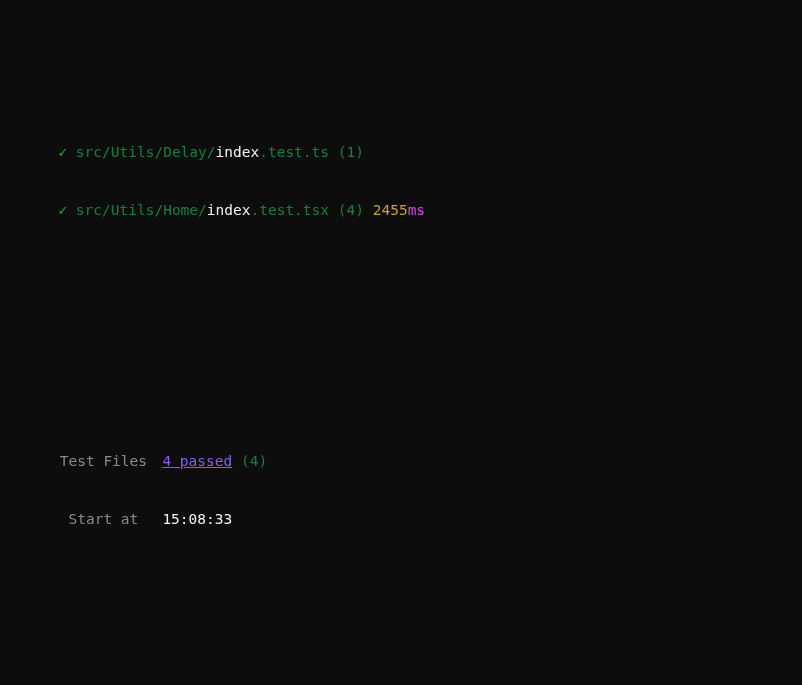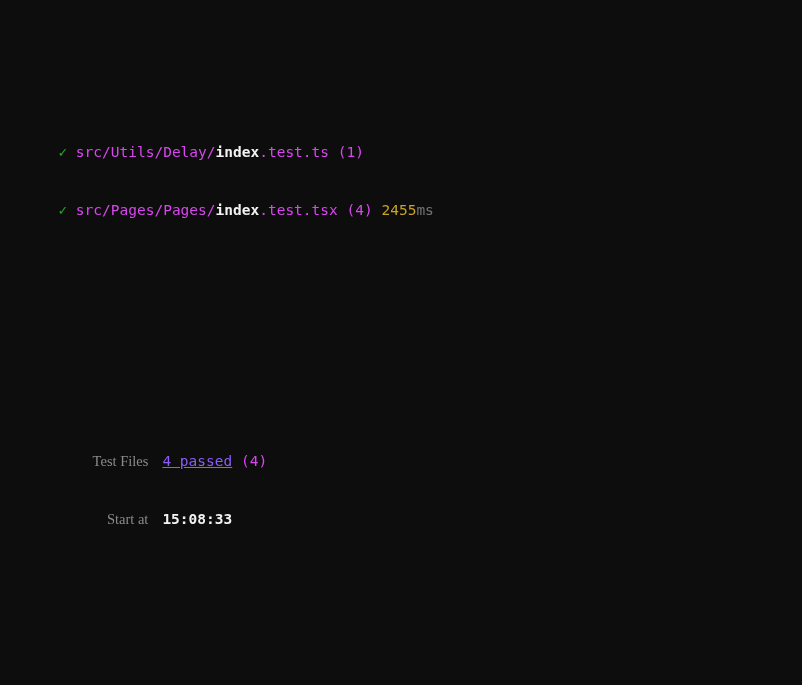--- a/index.html
+++ b/index.html
@@ -17,54 +17,53 @@
     color: #d4d4d4;
     -webkit-font-smoothing: antialiased;
   }
   .term {
     padding: 8px 0 0 0;
     white-space: pre;
   }
   .row { white-space: pre; height: 19.3px; }
 
   
-  .dim     { color: #d946ef; }
-  .bold    { font-weight: bold; color: #f2f2f2; }
+  .dim     { color: #15803d; }
+  .bold    { font-weight: normal; color: #f2f2f2; }
   .green   { color: #8b5cf6; text-decoration: underline; }
   .check   { color: #2aa72a; }
   .yellow  { color: #c9a227; margin-top: 36px; }
-  .yellowd { color: #737373; }
+  .yellowd { color: #d946ef; }
 
   .pad-left { padding-left: 6px; }
 
   
   .summary { padding-left: 6px; }
   .sum-row { white-space: pre; height: 19.3px; }
   .sum-label {
     display: inline-block;
     width: 90px;
-    text-align: right;
+    text-align: center;
     color: #8a8a8a;
-    font-family: Liberation Serif, serif;
   }
   .sum-val { padding-left: 14px; }
   .blank { height: 19.3px; }
 </style>
 </head>
 <body>
 
 <div class="term">
 
   
   <div class="pad-left">
     <div class="row">
       <span class="check">✓</span><span> </span><span class="dim">src/Utils/Delay/</span><span class="bold">index</span><span class="dim">.test.ts</span><span> </span><span class="dim">(1)</span>
     </div>
     <div class="row">
-      <span class="check">✓</span><span> </span><span class="dim">src/Pages/Pages/</span><span class="bold">index</span><span class="dim">.test.tsx</span><span> </span><span class="dim">(4)</span><span> </span><span class="yellow">2455</span><span class="yellowd">ms</span>
+      <span class="check">✓</span><span> </span><span class="dim">src/Utils/Home/</span><span class="bold">index</span><span class="dim">.test.tsx</span><span> </span><span class="dim">(4)</span><span> </span><span class="yellow">2455</span><span class="yellowd">ms</span>
     </div>
   </div>
 
   <div class="blank"></div>
 
   
   <div class="summary">
     <div class="sum-row">
       <span class="sum-label">Test Files</span><span class="sum-val"><span class="green">4 passed</span><span> </span><span class="dim">(4)</span></span>
     </div>

